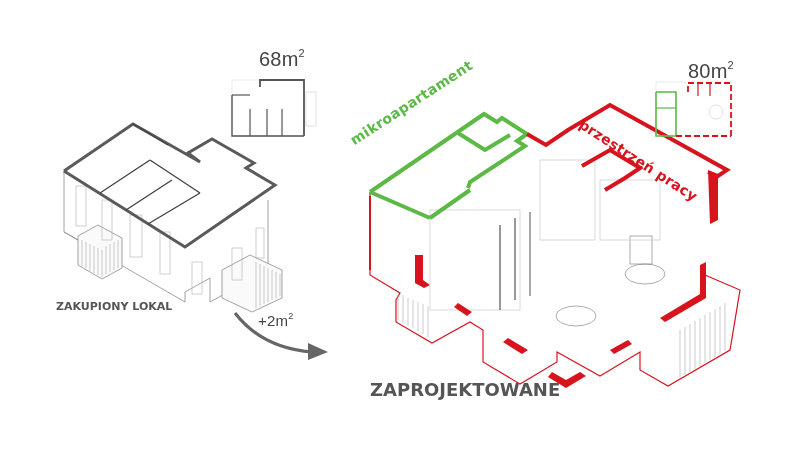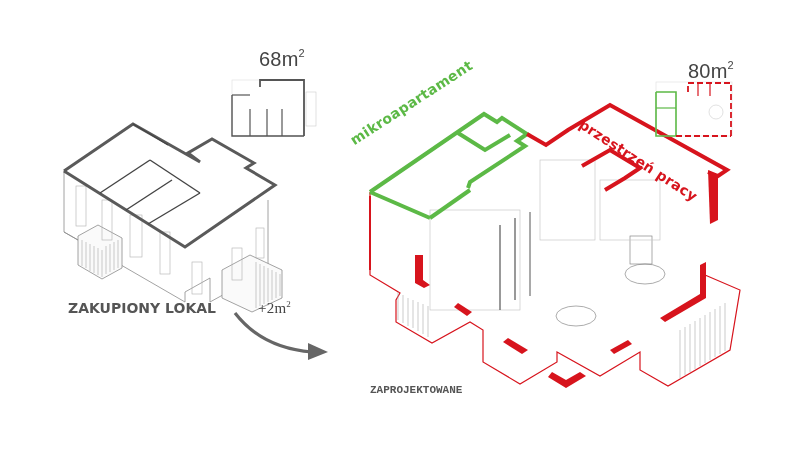--- a/index.html
+++ b/index.html
@@ -158,25 +158,25 @@
 </svg>
 
 <div class="abs area-label" style="left:259px;top:48px;">
   <span>68</span><span>m</span><sup>2</sup>
 </div>
 
 <div class="abs area-label" style="left:688px;top:60px;">
   <span>80</span><span>m</span><sup>2</sup>
 </div>
 
-<div class="abs label-bold" style="left:68px;top:300px;font-size:14px;text-align:center;">ZAKUPIONY LOKAL</div>
+<div class="abs label-bold" style="left:56px;top:300px;font-size:11px;text-align:center;">ZAKUPIONY LOKAL</div>
 
-<div class="abs area-label" style="left:258px;top:300px;font-size:15px;font-family:Liberation Serif, serif;">
+<div class="abs area-label" style="left:258px;top:312px;font-size:15px;">
   <span>+2</span><span>m</span><sup style="font-size:9px;">2</sup>
 </div>
 
-<div class="abs label-bold" style="left:370px;top:382px;font-size:11px;line-height:16px;font-family:Liberation Mono, monospace;">
+<div class="abs label-bold" style="left:370px;top:382px;font-size:18px;line-height:16px;">
   <div>ZAPROJEKTOWANE</div>
 </div>
 
 <div class="abs" style="left:356px;top:132px;font-family:'DejaVu Sans',sans-serif;font-weight:bold;font-size:14px;color:#5cb946;transform:rotate(-33deg);transform-origin:left bottom;white-space:nowrap;letter-spacing:0.3px;">mikroapartament</div>
 
 <div class="abs" style="left:585px;top:116px;font-family:'DejaVu Sans',sans-serif;font-weight:bold;font-size:14px;color:#d7141d;transform:rotate(33deg);transform-origin:left top;white-space:nowrap;letter-spacing:0.3px;">przestrzeń pracy</div>
 
 </body></html>

